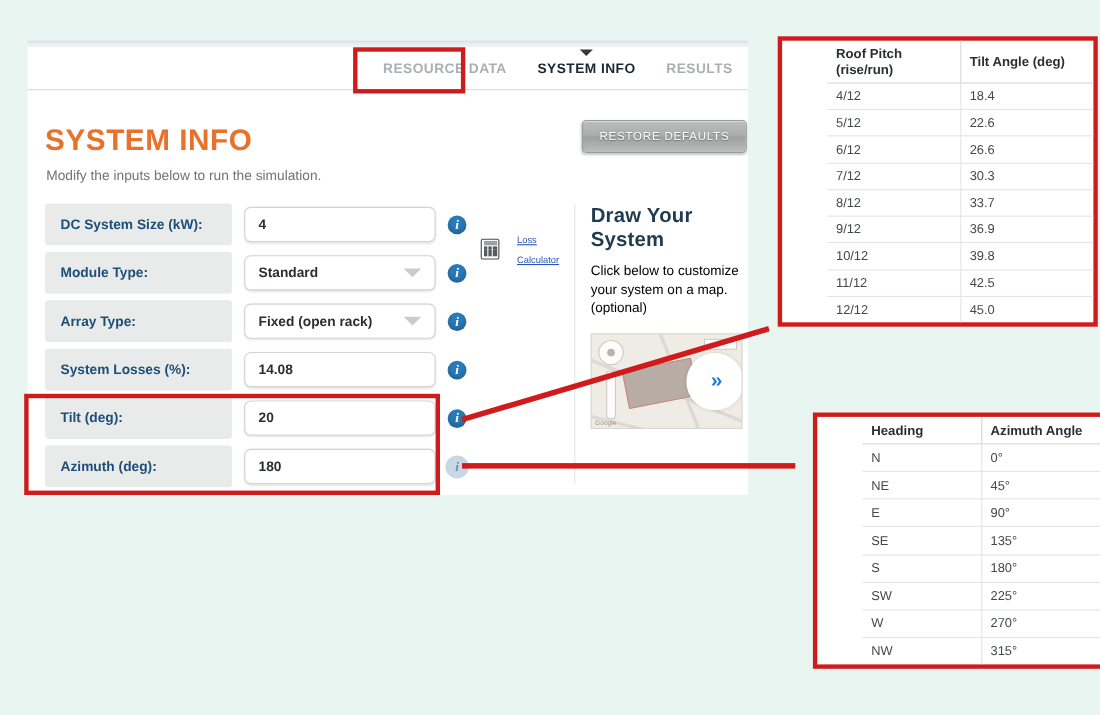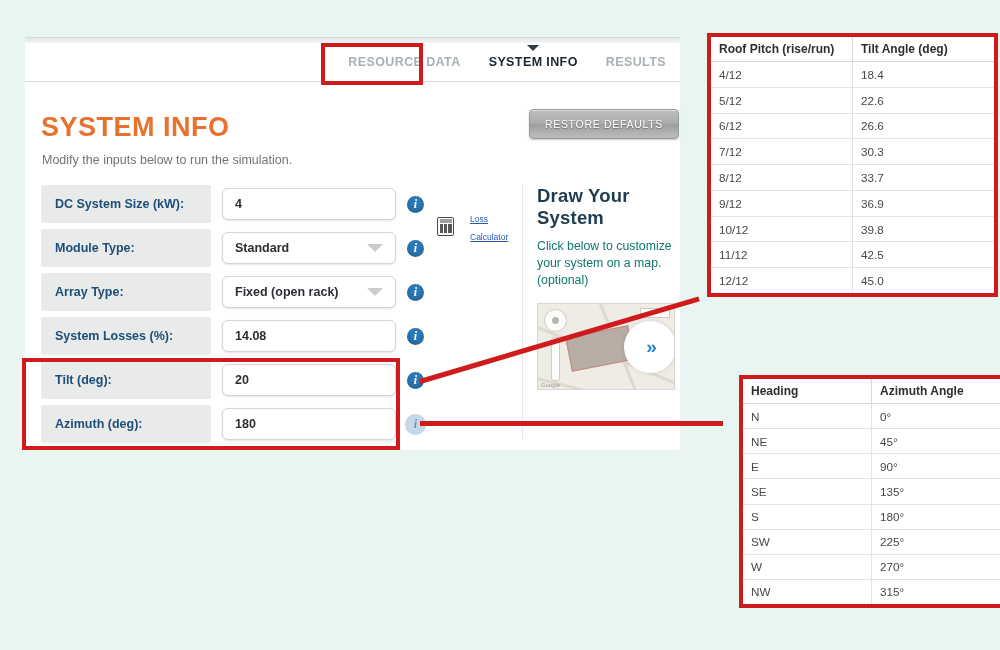--- a/index.html
+++ b/index.html
@@ -115,21 +115,21 @@
   #calc-icon .keys i{background:#55595c;display:block;}
   #loss-calc .lbl{font-size:8.5px;line-height:9.5px;color:#2b56b8;text-decoration:underline;}
 
   
   #draw-col{
     position:absolute;left:497px;top:148px;width:175px;
     border-left:1px solid #e3e5e6;padding-left:14px;box-sizing:border-box;
     min-height:255px;
   }
   #draw-title{font-size:18.5px;color:#1f3b50;font-weight:700;letter-spacing:.2px;}
-  #draw-desc{margin-top:9px;font-size:12.3px;line-height:17px;color:#0f766e;width:136px;}
+  #draw-desc{margin-top:9px;font-size:12.3px;line-height:17px;color:#000000;width:136px;}
   #map-thumb{
     margin-top:14px;width:136px;height:85px;position:relative;
     background:#efece6;border:1px solid #d9d6d0;overflow:hidden;
   }
   .map-road{position:absolute;background:#ddd9d1;transform-origin:0 0;}
   #map-parcel{
     position:absolute;left:30px;top:27px;width:62px;height:33px;
     background:#b8ada5;border:1px solid #c98a7e;
     transform:rotate(-11deg);
   }
@@ -151,20 +151,21 @@
     width:52px;height:52px;border-radius:50%;background:#fff;
     display:flex;align-items:center;justify-content:center;
     color:#1e7fd4;font-size:19px;font-weight:700;letter-spacing:-3px;
     box-shadow:0 0 5px rgba(0,0,0,.10);
   }
 
   
   .ref-table{
     position:absolute;background:#fff;border:4px solid #cf1b1b;
     box-sizing:border-box;
+    padding-left:41px;
   }
   #table-pitch{left:707px;top:33px;width:291px;height:264px;}
   #table-azimuth{left:739px;top:375px;width:265px;height:233px;}
   .ref-table table{width:100%;height:100%;border-collapse:collapse;
     font-size:11.7px;color:#3a3d40;table-layout:fixed;}
   .ref-table th{
     text-align:left;font-weight:700;color:#2c2f32;font-size:12px;
     padding:5px 8px;border-bottom:1px solid #d6d8d9;border-right:1px solid #d6d8d9;
   }
   .ref-table td{

